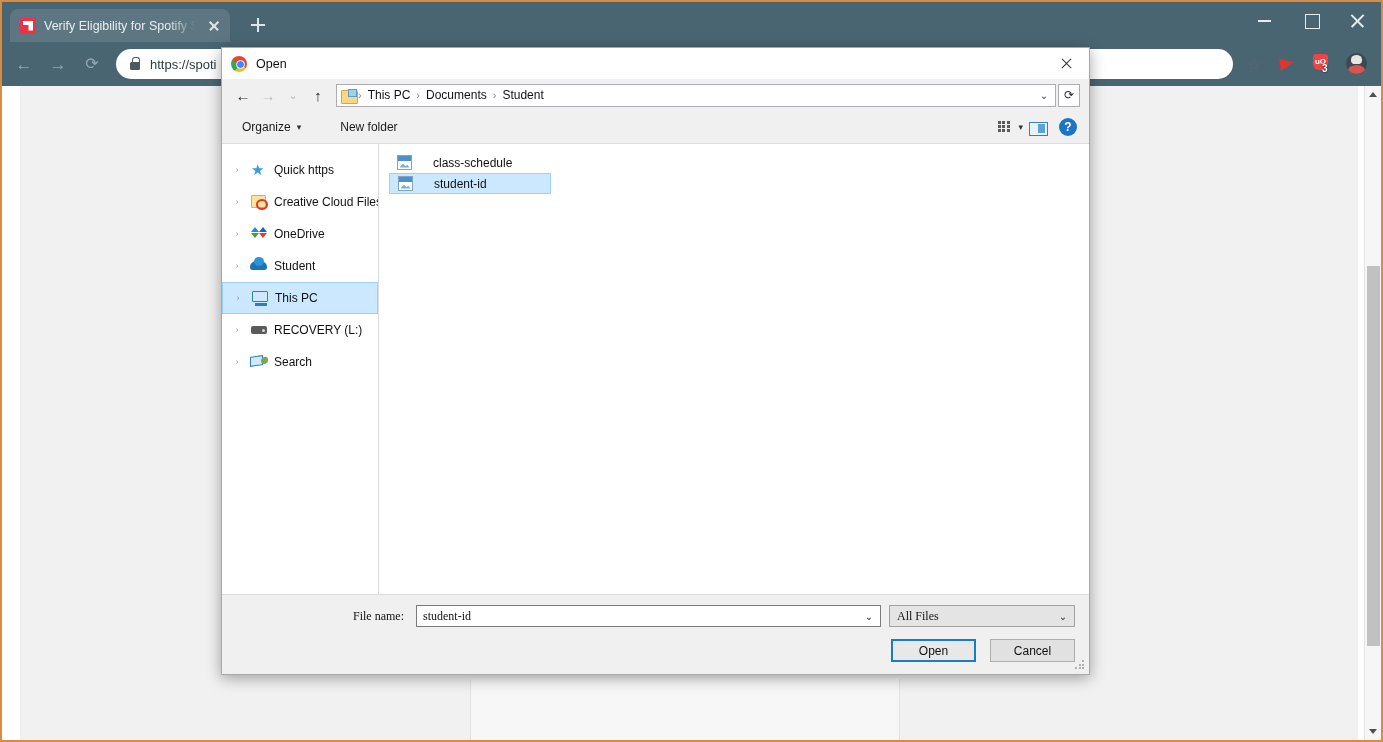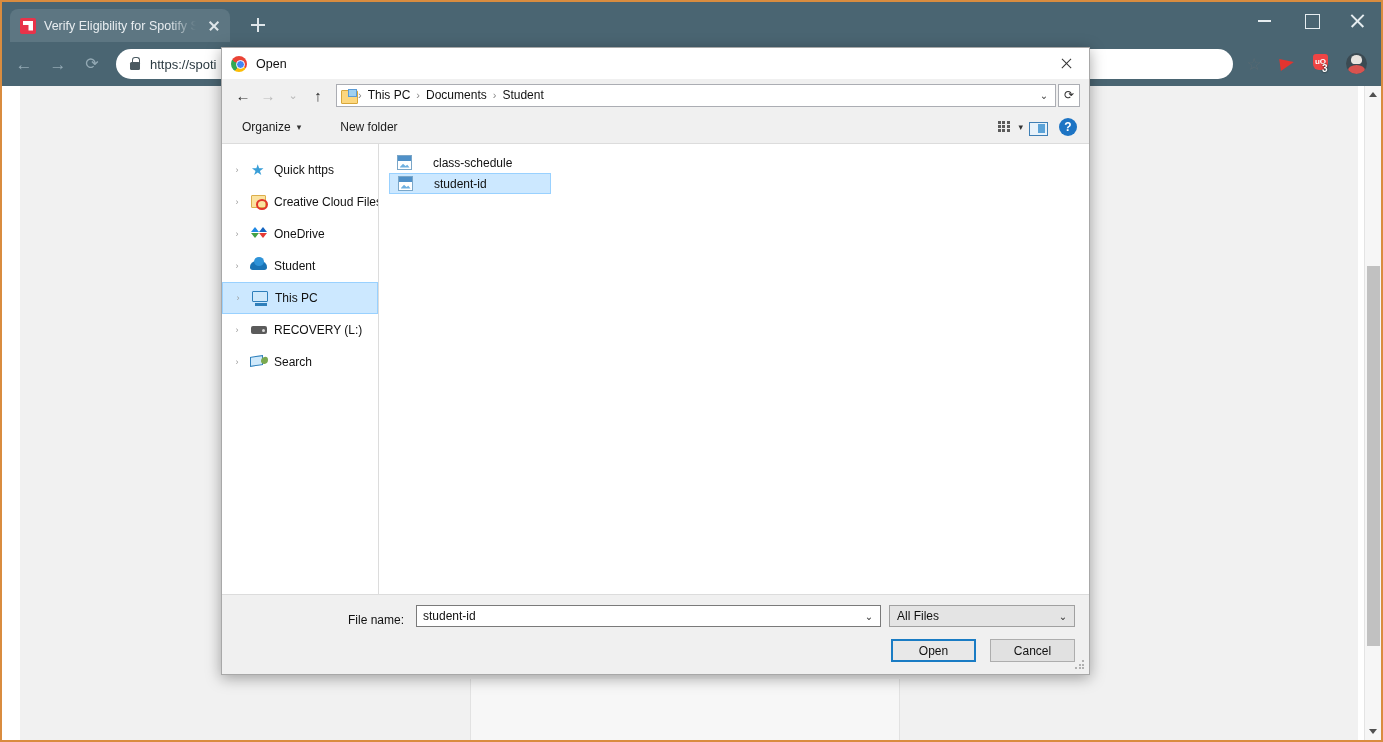--- a/index.html
+++ b/index.html
@@ -453,21 +453,21 @@
     width: 10px; height: 5px; background: #6fb0e0;
     clip-path: polygon(0 100%, 35% 25%, 60% 70%, 78% 45%, 100% 100%);
   }
   .file-name { font-size: 12px; color: #111; white-space: nowrap; }
 
   .dlg-footer {
     flex: 0 0 auto; background: #f0f0f0;
     border-top: 1px solid #dcdcdc;
     padding: 10px 14px 12px 14px;
   }
-  .fn-row { display: flex; align-items: flex-end; gap: 8px; }
+  .fn-row { display: flex; align-items: center; gap: 8px; font-family: Liberation Serif, serif; }
   .fn-label {
     width: 172px; flex: 0 0 172px; text-align: right;
     font-size: 12px; color: #111; padding-right: 4px;
   }
   .fn-input {
     flex: 1 1 auto; height: 22px; background: #ffffff;
     border: 1px solid #7a7a7a;
     display: flex; align-items: center; padding: 0 2px 0 6px;
   }
   .fn-value { flex: 1 1 auto; font-size: 12px; color: #111; }

